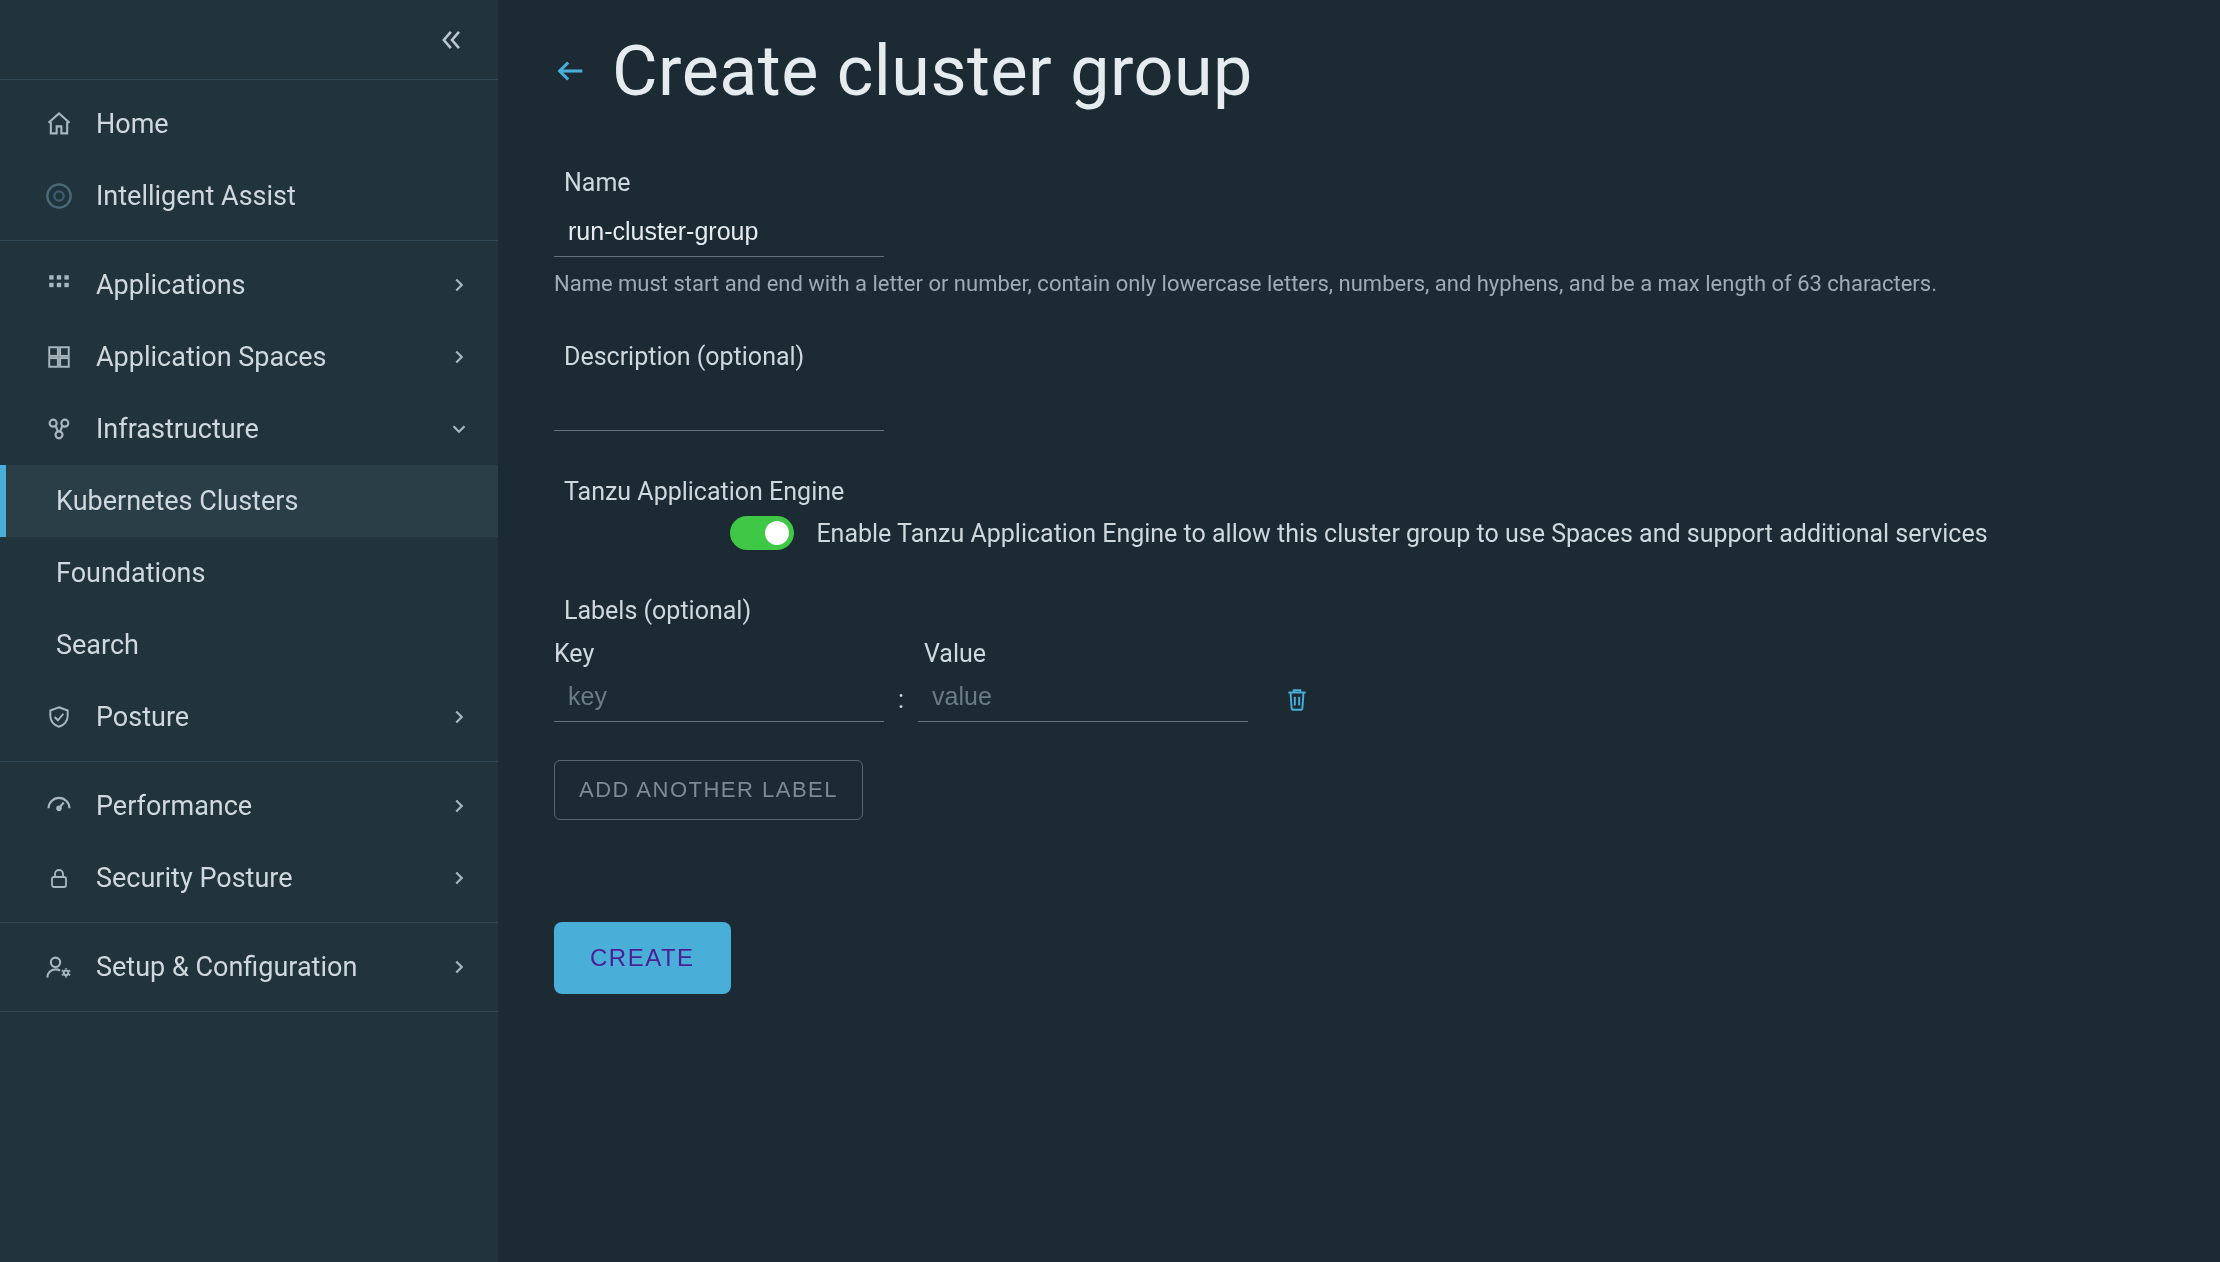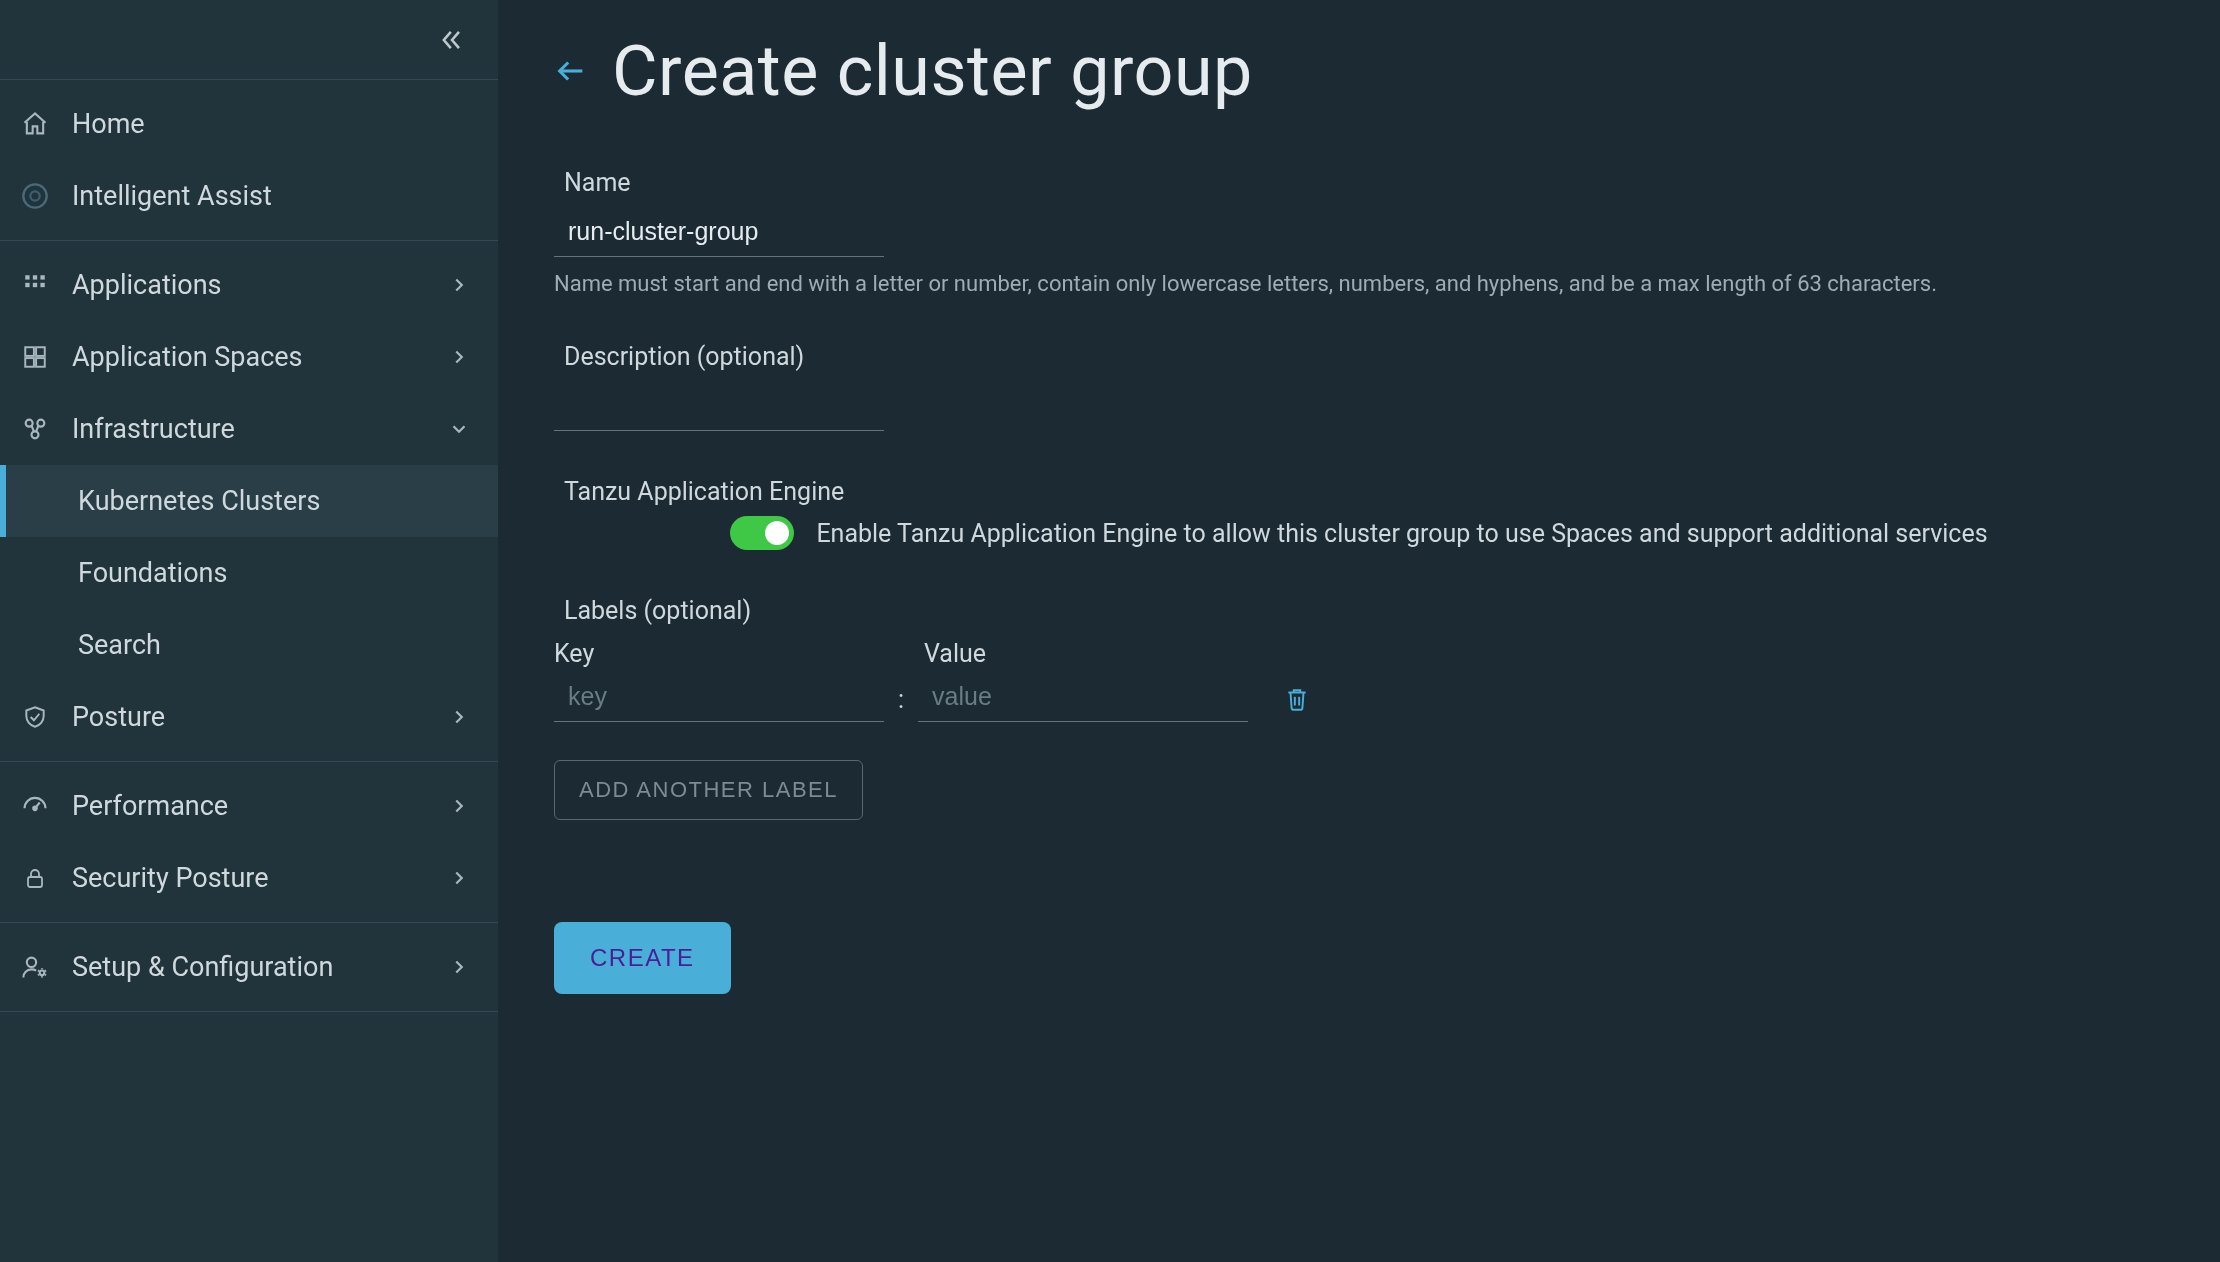--- a/index.html
+++ b/index.html
@@ -32,21 +32,21 @@
   .collapse-icon { color: #bcc8cd; width: 28px; height: 28px; }
 
   .nav-section {
     border-bottom: 1px solid #314a55;
     padding: 8px 0;
   }
   .nav-item {
     display: flex;
     align-items: center;
     height: 72px;
-    padding-left: 20px;
+    padding-left: 44px;
     padding-right: 28px;
     color: #cfd8dd;
     font-size: 27px;
     cursor: pointer;
     position: relative;
   }
   .nav-item .icon-slot {
     width: 30px;
     height: 30px;
     display: flex;
@@ -62,21 +62,21 @@
   }
   .nav-item .chev {
     width: 22px;
     height: 22px;
     color: #a9b7be;
   }
   .nav-sub {
     display: flex;
     align-items: center;
     height: 72px;
-    padding-left: 78px;
+    padding-left: 56px;
     font-size: 27px;
     color: #cfd8dd;
     cursor: pointer;
   }
   .nav-sub.active {
     background: #2a3e48;
     position: relative;
   }
   .nav-sub.active::before {
     content: "";

